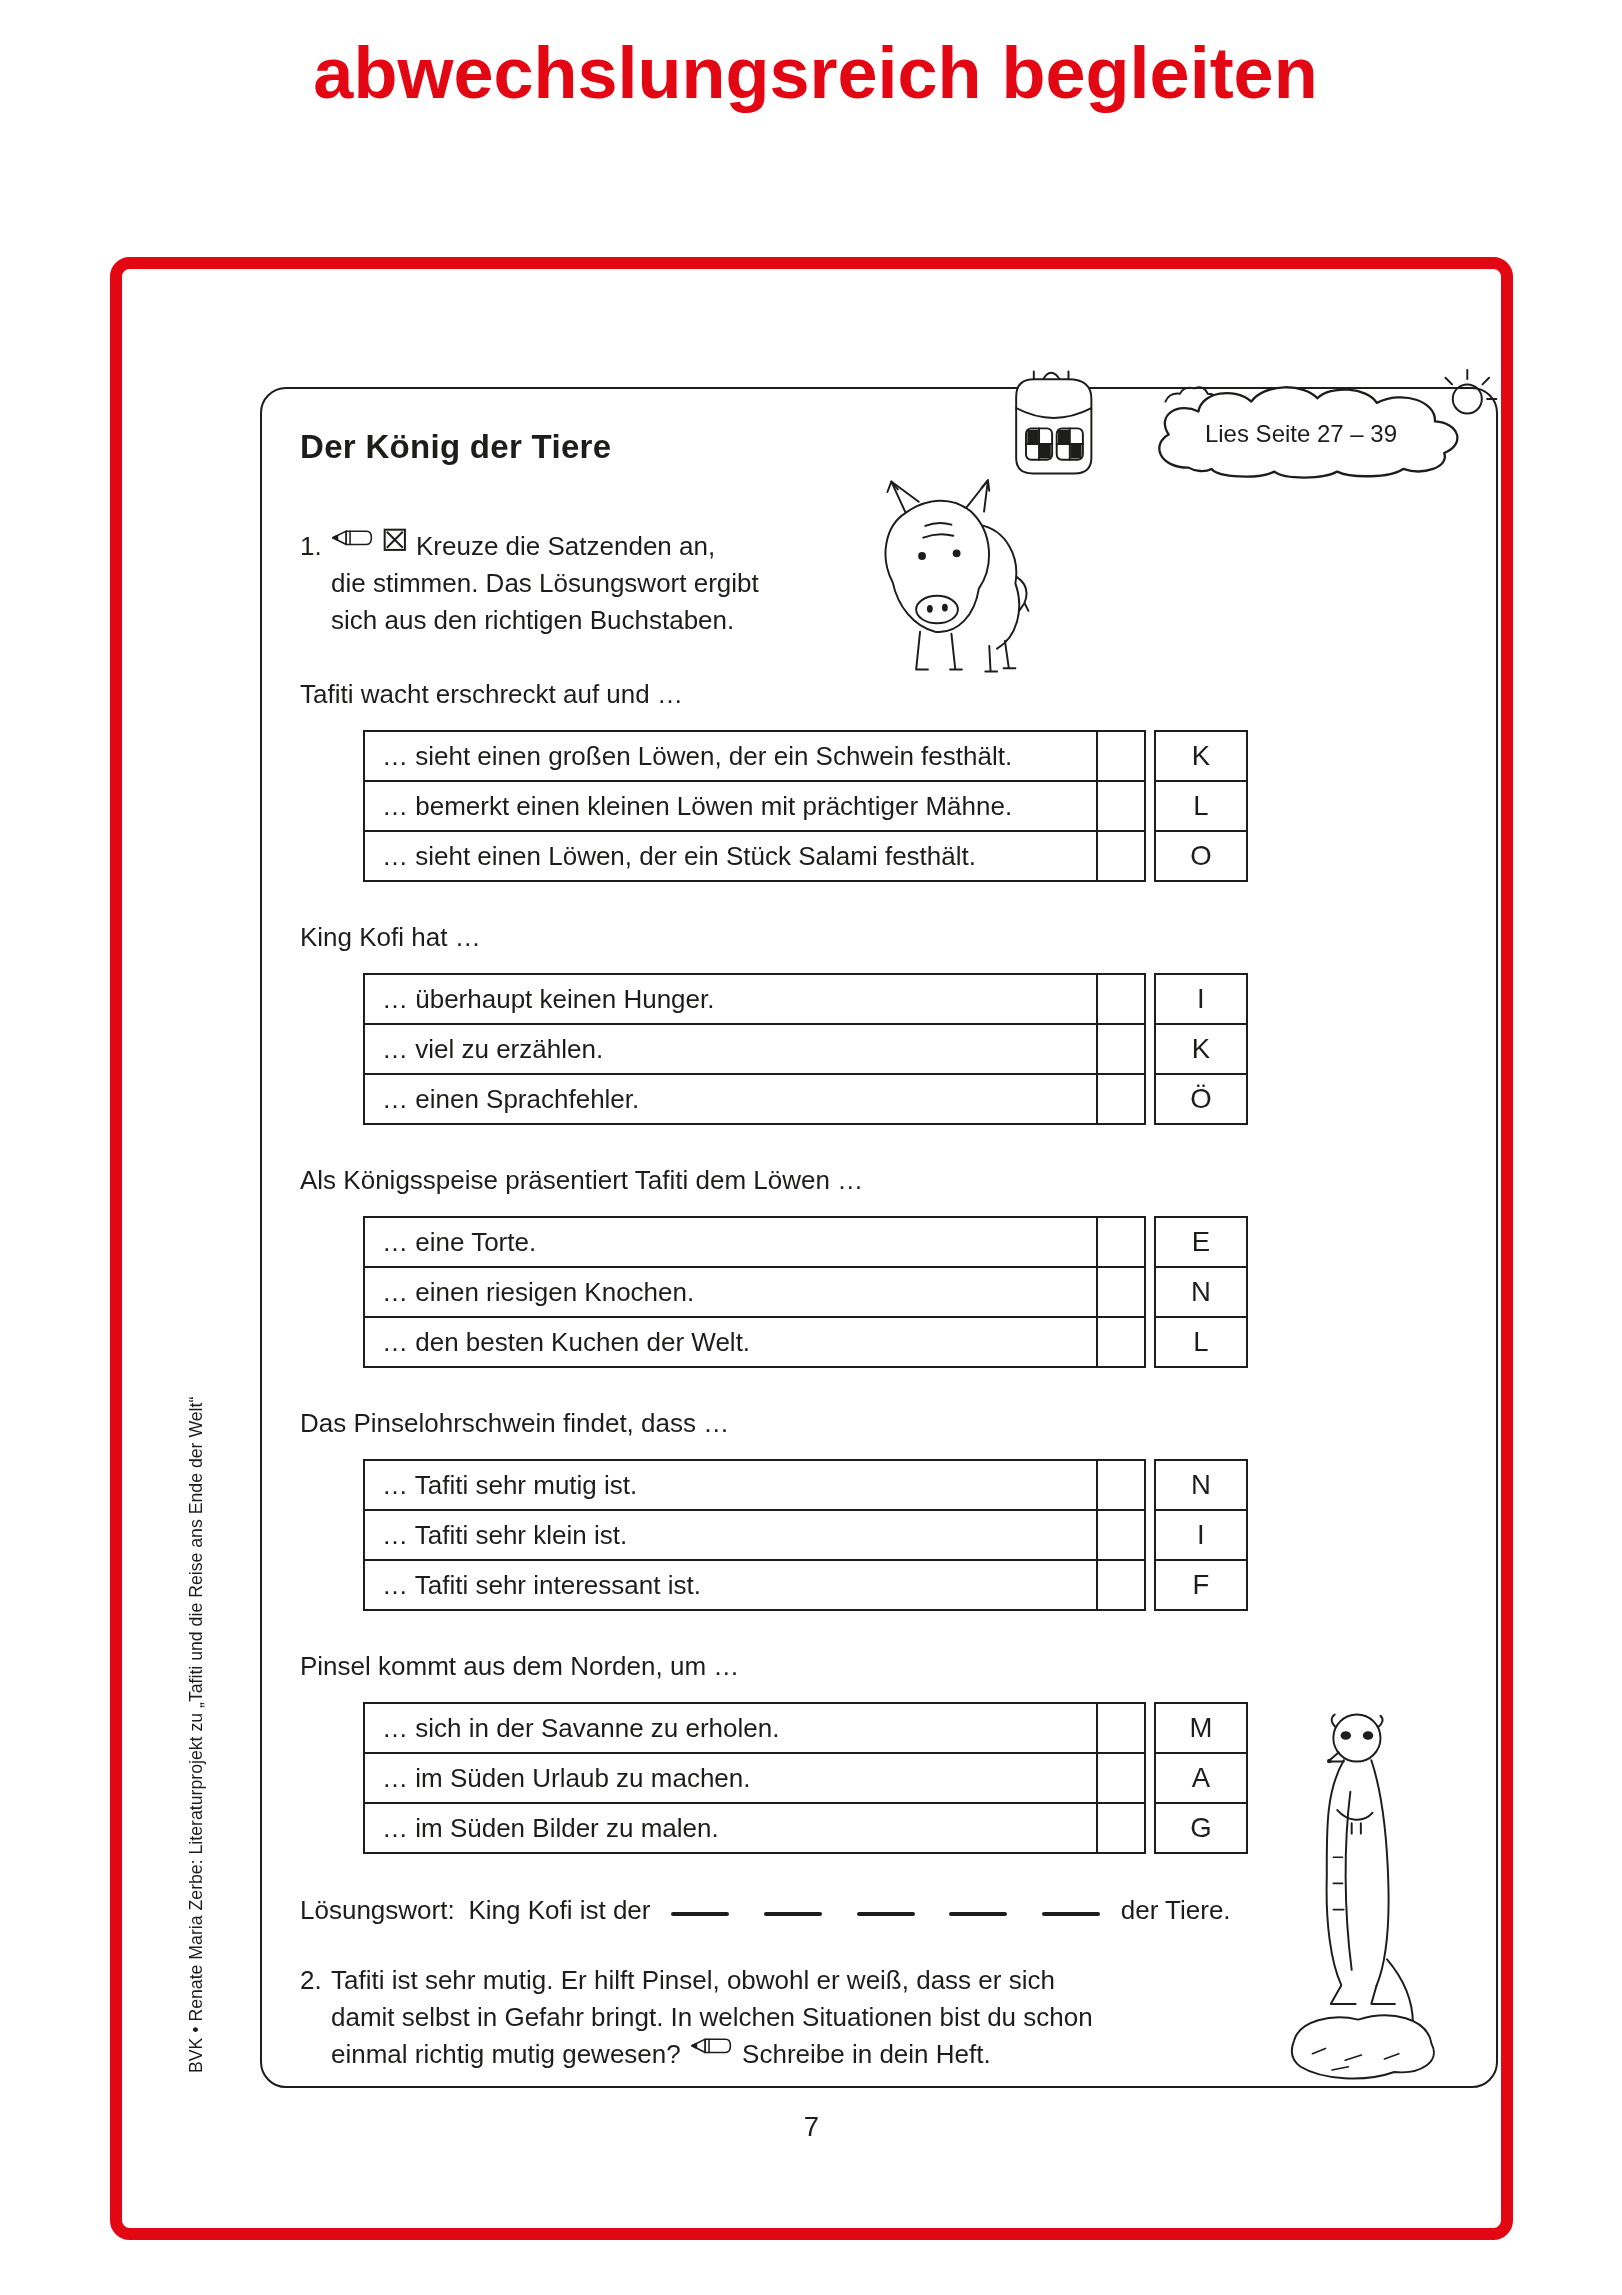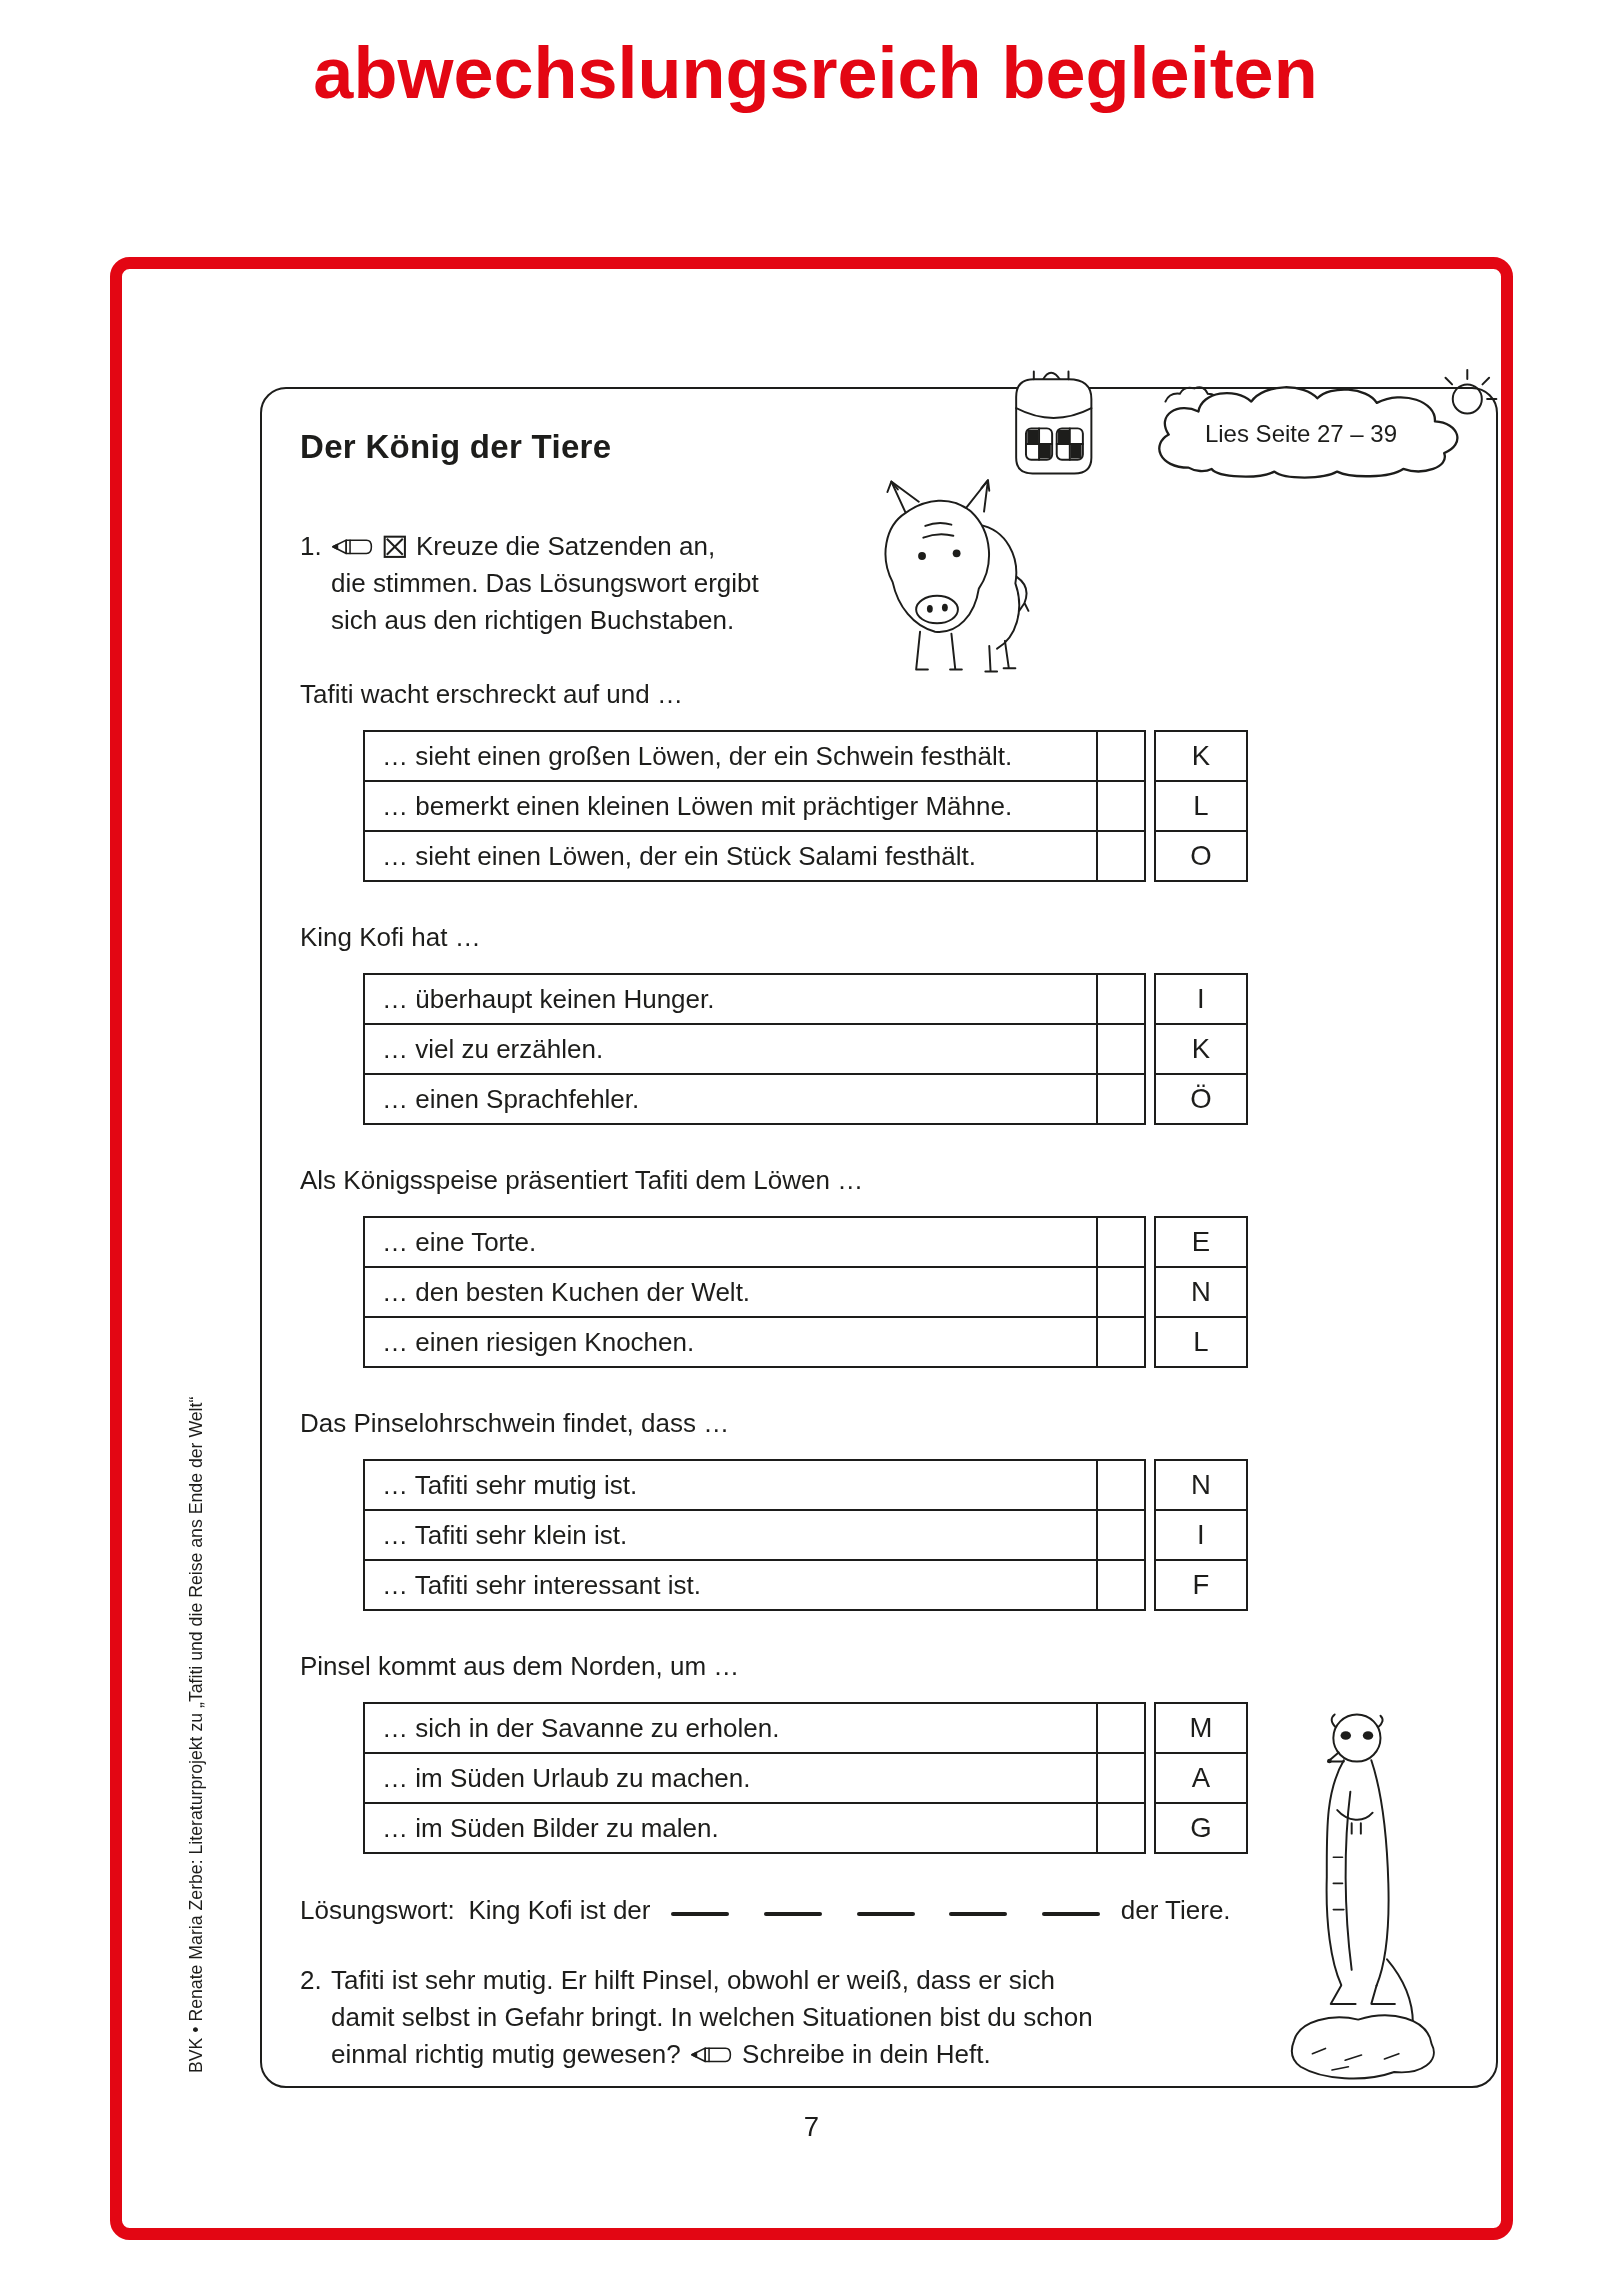--- a/index.html
+++ b/index.html
@@ -40,21 +40,21 @@
     padding: 38px 54px 0 38px;
     background: transparent;
   }
 
   .ws-title { font-size: 33px; line-height: 39px; font-weight: bold; letter-spacing: 0.3px; }
 
   .task { position: relative; padding-left: 31px; font-size: 26px; line-height: 37px; }
   .task .tnum { position: absolute; left: 0; top: 0; }
   .task1 { margin-top: 62px; }
   .task2 { margin-top: 33px; }
-  .tline-flex { display: flex; align-items: center; gap: 9.2px; }
+  .tline-flex { display: flex; align-items: flex-start; gap: 9.2px; }
 
   .pencil { width: 43px; height: 19.6px; flex: 0 0 auto; }
   .chkicon { width: 23.6px; height: 23.6px; flex: 0 0 auto; }
 
   .group { margin-top: 37px; }
   .prompt { font-size: 26px; line-height: 37px; }
   .group .prompt { margin-bottom: 17px; }
 
   .answers { display: flex; margin-left: 63px; }
   .answers table { border-collapse: collapse; }
@@ -219,25 +219,25 @@
   <section class="group">
     <p class="prompt">Als Königsspeise präsentiert Tafiti dem Löwen …</p>
     <div class="answers">
       <table>
           <tbody>
         <tr>
           <td class="txt">… eine Torte.</td>
           <td class="chk"></td>
         </tr>
         <tr>
+          <td class="txt">… einen riesigen Knochen.</td>
+          <td class="chk"></td>
+        </tr>
+        <tr>
           <td class="txt">… den besten Kuchen der Welt.</td>
-          <td class="chk"></td>
-        </tr>
-        <tr>
-          <td class="txt">… einen riesigen Knochen.</td>
           <td class="chk"></td>
         </tr>
       </tbody>
         </table>
       <table class="letter-table">
           <tbody>
         <tr>
               <td class="ltr">E</td>
             </tr>
         <tr>

